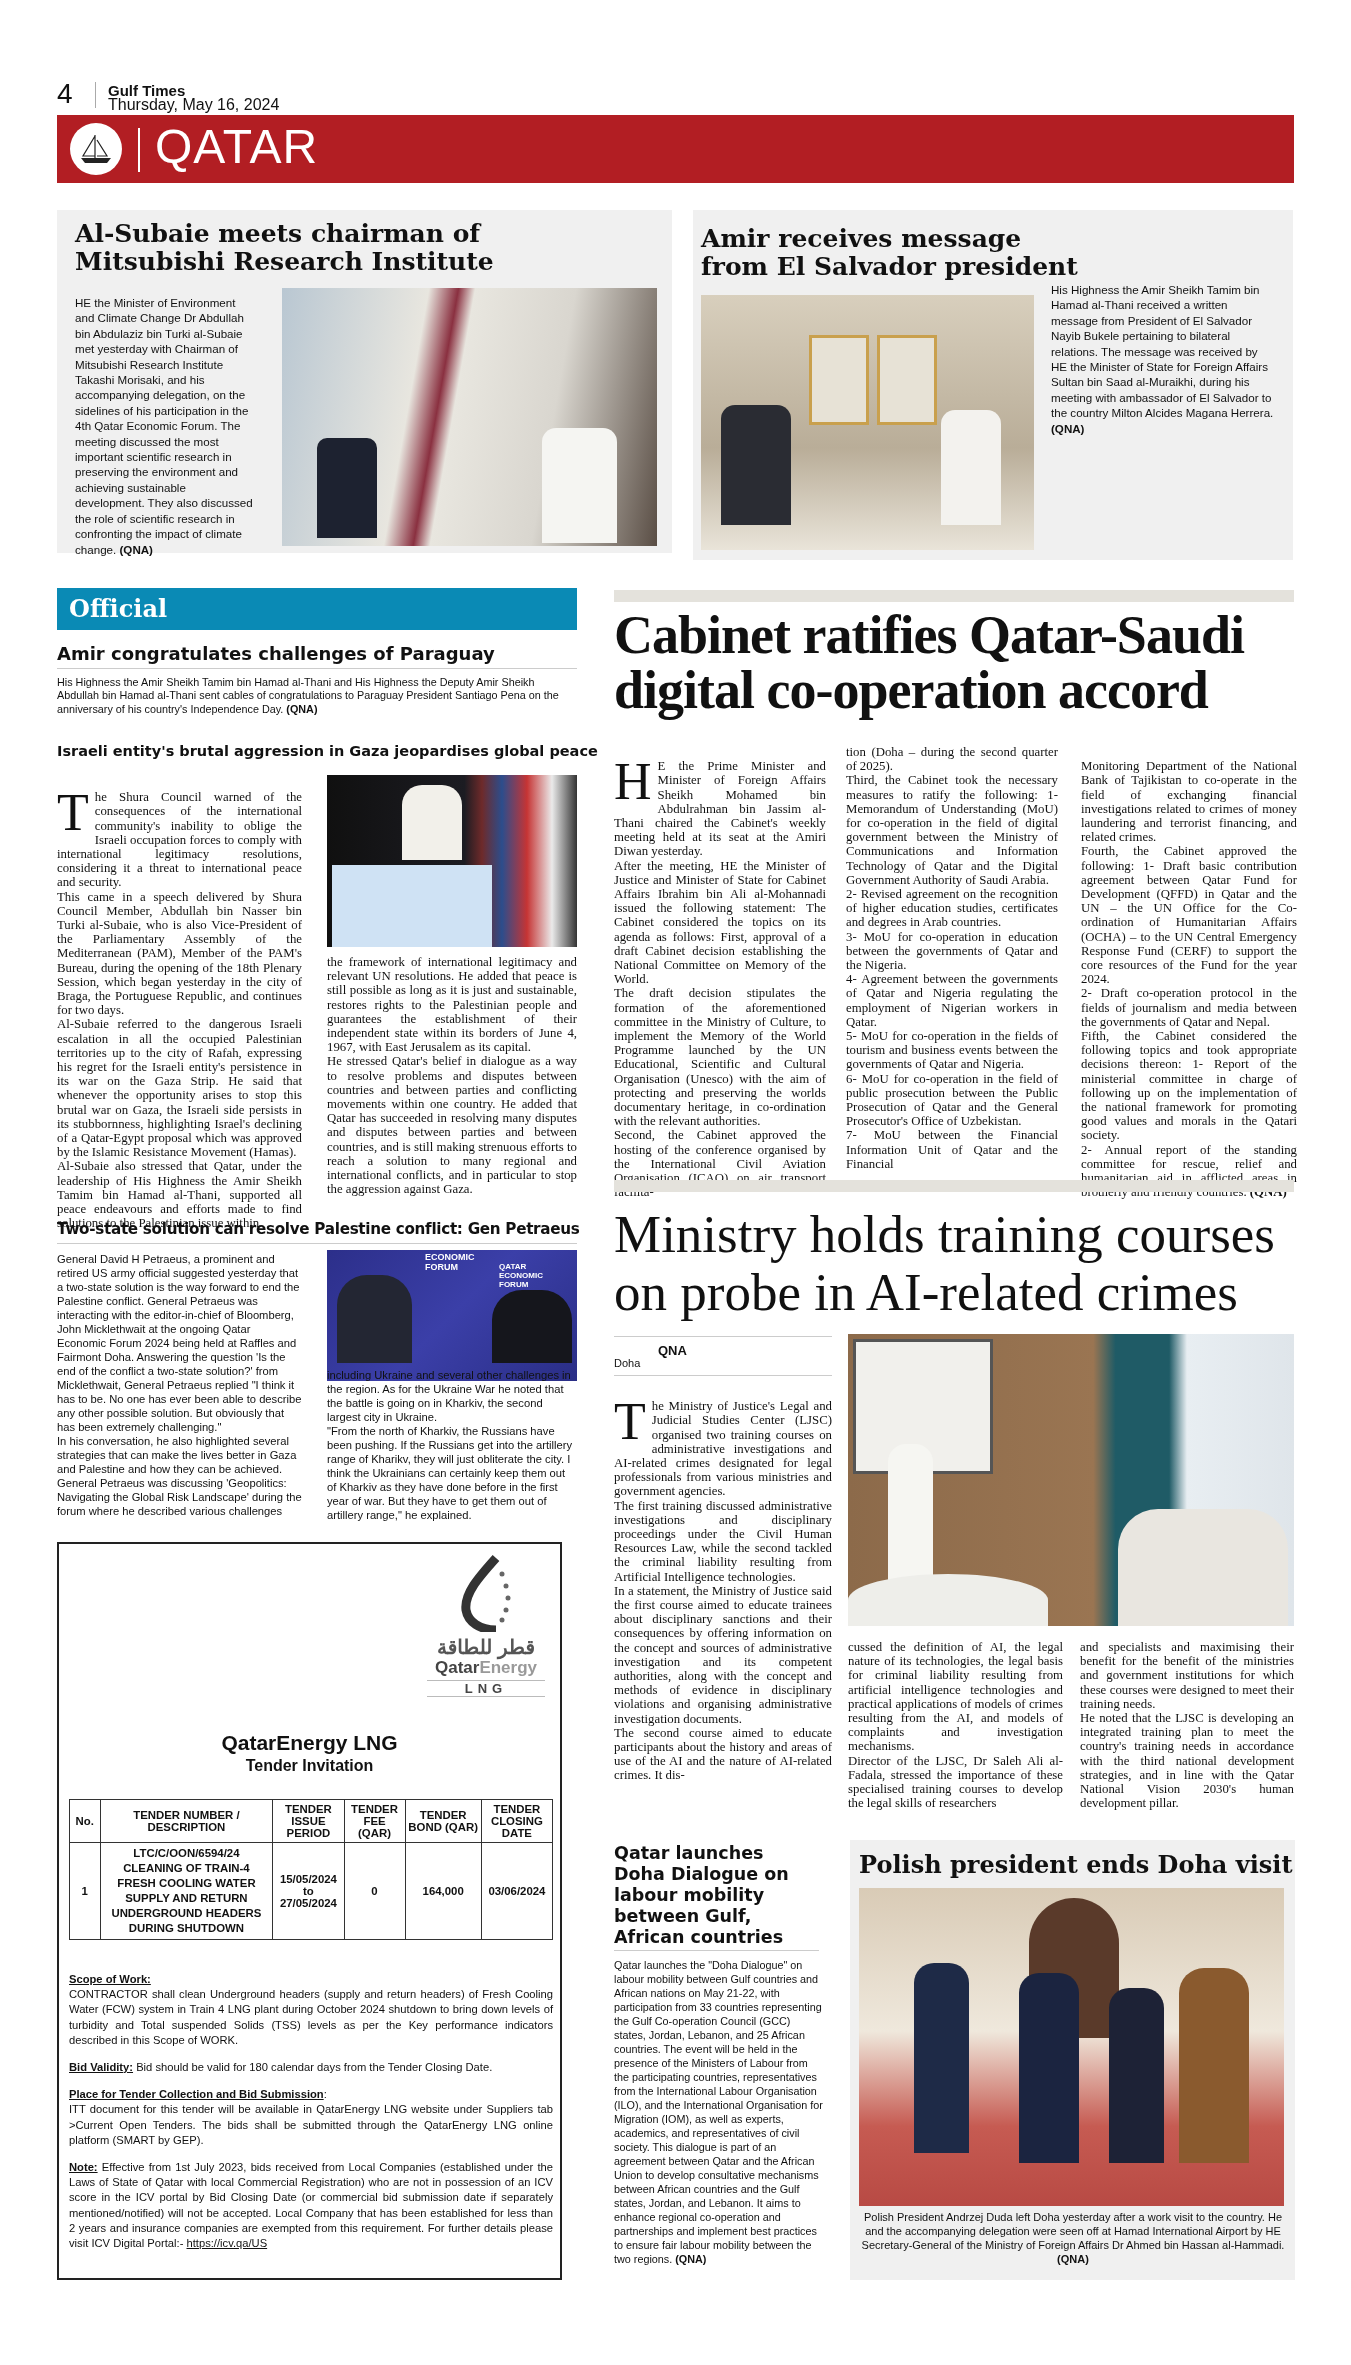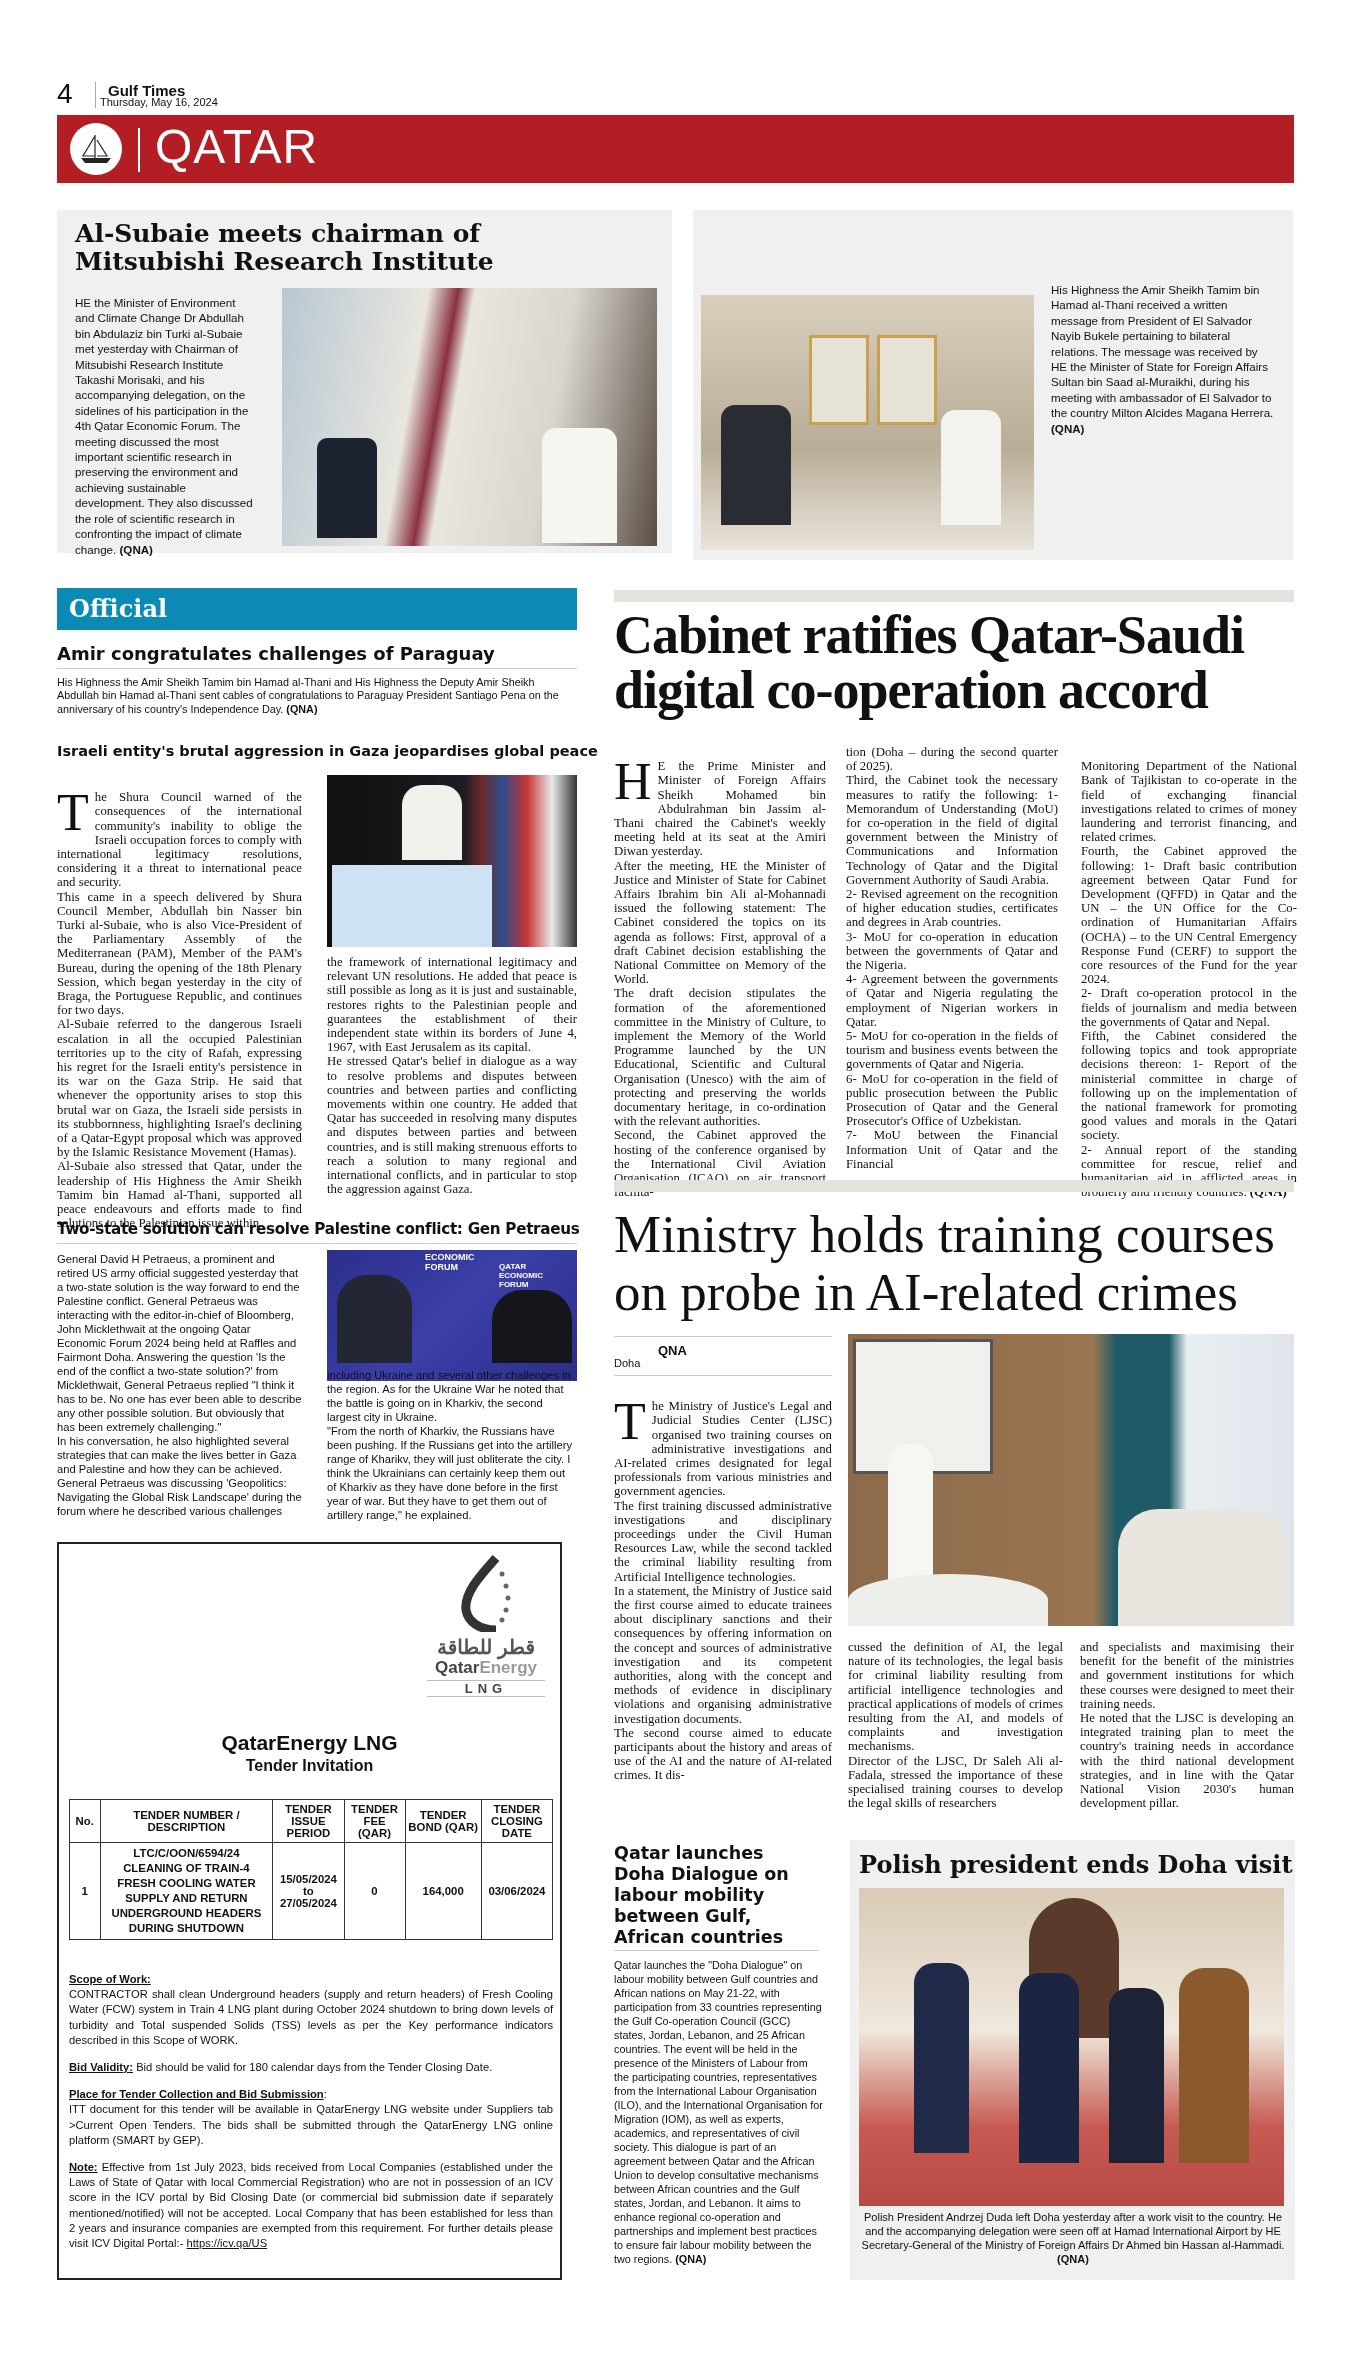--- a/index.html
+++ b/index.html
@@ -2,21 +2,21 @@
 <html><head>
 <meta charset="utf-8">
 <style>
 *{box-sizing:border-box;margin:0;padding:0}
 body{width:1351px;height:2365px;background:#fff;position:relative;font-family:"Liberation Sans",sans-serif;color:#111;overflow:hidden}
 .abs{position:absolute}
 .serif{font-family:"Liberation Serif",serif}
 .masthead-num{left:57px;top:78px;font-size:28px}
 .masthead-div{left:95px;top:82px;width:1px;height:26px;background:#aaa}
 .masthead-pub{left:108px;top:82px;font-size:15px;font-weight:bold}
-.masthead-date{left:100px;top:96px;font-size:11px}
+.masthead-date{left:108px;top:96px;font-size:16px}
 .banner{left:57px;top:115px;width:1237px;height:68px;background:#b21e23}
 .banner-logo{left:70px;top:123px;width:52px;height:52px;border-radius:50%;background:#fff;display:flex;align-items:center;justify-content:center}
 .banner-sep{left:138px;top:128px;width:2px;height:44px;background:#fff}
 .banner-title{left:155px;top:119px;font-size:48px;color:#fff;font-weight:normal;letter-spacing:1px}
 .box{background:#f0f0f0}
 .photo{background:linear-gradient(135deg,#c9c2b5,#6a5f52);overflow:hidden}
 .hl-bold{font-family:"DejaVu Serif",serif;font-weight:bold}
 .body-sans{font-size:11.6px;line-height:15.4px}
 .body-serif{font-family:"Liberation Serif",serif;font-size:12.8px;line-height:14.2px;text-align:justify}
 .dropcap{float:left;font-family:"Liberation Serif",serif;font-size:52px;line-height:42px;margin:2px 6px 0 0}
@@ -49,20 +49,21 @@
   <div class="abs body-sans" style="left:18px;top:85px;width:180px;">
     <span>HE the Minister of Environment and Climate Change Dr Abdullah bin Abdulaziz bin Turki al-Subaie met yesterday with Chairman of Mitsubishi Research Institute Takashi Morisaki, and his accompanying delegation, on the sidelines of his participation in the 4th Qatar Economic Forum. The meeting discussed the most important scientific research in preserving the environment and achieving sustainable development. They also discussed the role of scientific research in confronting the impact of climate change.</span> <span class="credit">(QNA)</span>
   </div>
   <div class="abs photo" style="left:225px;top:78px;width:375px;height:258px;background:linear-gradient(100deg,#b9c7d2 0%,#e8e6df 35%,#8a3040 42%,#e8e6df 46%,#d9d6cf 70%,#5a4e45 100%);">
     <div class="abs" style="left:35px;top:150px;width:60px;height:100px;background:#1d2230;border-radius:10px 10px 0 0"></div>
     <div class="abs" style="left:260px;top:140px;width:75px;height:115px;background:#f5f5f2;border-radius:14px 14px 0 0"></div>
   </div>
 </div>
 
 <div class="abs box" style="left:693px;top:210px;width:600px;height:350px;">
+  <div class="abs hl-bold" style="left:8px;top:15px;width:380px;font-size:25px;line-height:28px;">Amir receives message from El Salvador president</div>
   <div class="abs photo" style="left:8px;top:85px;width:333px;height:255px;background:linear-gradient(180deg,#d8cfbd,#b9ad98 60%,#e9e4d9);">
     <div class="abs" style="left:108px;top:40px;width:60px;height:90px;background:#e7e2d6;border:3px solid #c9a04d"></div>
     <div class="abs" style="left:176px;top:40px;width:60px;height:90px;background:#e7e2d6;border:3px solid #c9a04d"></div>
     <div class="abs" style="left:20px;top:110px;width:70px;height:120px;background:#2a2c33;border-radius:14px 14px 0 0"></div>
     <div class="abs" style="left:240px;top:115px;width:60px;height:115px;background:#f3f2ee;border-radius:14px 14px 0 0"></div>
   </div>
   <div class="abs body-sans" style="left:358px;top:72px;width:225px;">
     <span>His Highness the Amir Sheikh Tamim bin Hamad al-Thani received a written message from President of El Salvador Nayib Bukele pertaining to bilateral relations. The message was received by HE the Minister of State for Foreign Affairs Sultan bin Saad al-Muraikhi, during his meeting with ambassador of El Salvador to the country Milton Alcides Magana Herrera.</span> <span class="credit">(QNA)</span>
   </div>
 </div>

